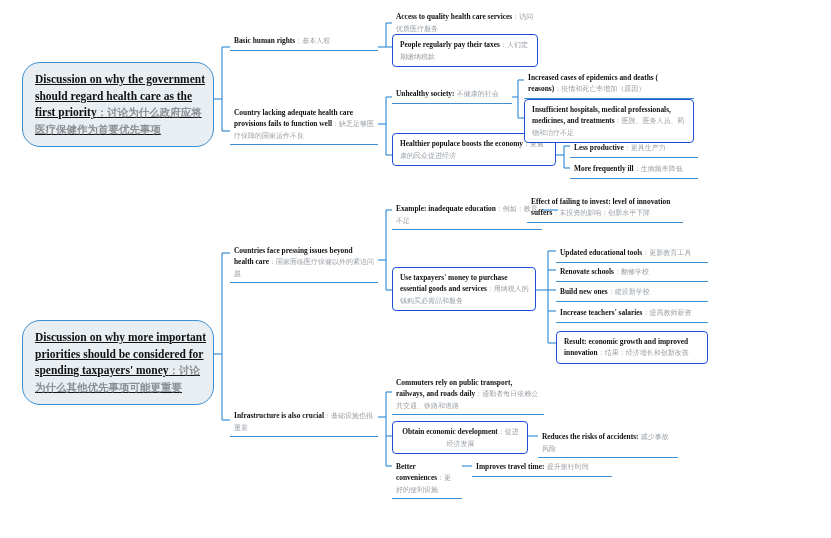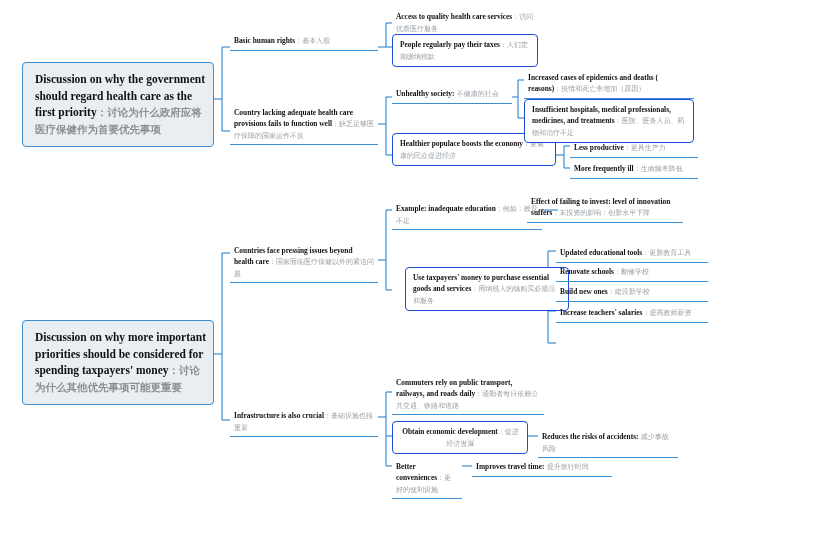--- a/index.html
+++ b/index.html
@@ -12,26 +12,27 @@
   }
   #canvas{position:absolute;left:0;top:0;width:831px;height:538px;}
   svg#links{position:absolute;left:0;top:0;width:831px;height:538px;pointer-events:none;}
 
   .node{position:absolute;box-sizing:border-box;}
 
   
   .root{
     background:#e8eef2;
     border:1.5px solid #3b8fd4;
-    border-radius:4px;
+    border-radius:18px;
     padding:8px 6px 8px 12px;
     font-size:11.5px;
     line-height:1.45;
     color:#111;
     font-weight:bold;
+    text-decoration:underline;
   }
   .root .cn{color:#8a8f94;font-weight:bold;font-family:"DejaVu Sans",sans-serif;font-size:10.5px;}
 
   
   .plain{
     font-size:7.4px;
     line-height:1.5;
     color:#111;
     font-weight:bold;
     padding:2px 4px 3px 4px;
@@ -173,21 +174,21 @@
   </div>
 
   <div class="node plain" style="left:230px;top:408px;width:148px;">
     <span class="en">Infrastructure is also crucial</span><span class="cn">：</span><span class="cn">基础设施也很重要</span>
   </div>
 
   <div class="node plain" style="left:392px;top:201px;width:150px;">
     <span class="en">Example: inadequate education</span><span class="cn">：</span><span class="cn">例如：教育不足</span>
   </div>
 
-  <div class="node boxed" style="left:392px;top:267px;width:164px;margin-left:13px;">
+  <div class="node boxed" style="left:392px;top:267px;width:144px;">
     <span class="en">Use taxpayers' money to purchase essential goods and services</span><span class="cn">：</span><span class="cn">用纳税人的钱购买必需品和服务</span>
   </div>
 
   <div class="node plain" style="left:527px;top:194px;width:156px;">
     <span class="en">Effect of failing to invest: level of innovation suffers</span><span class="cn">：</span><span class="cn">未投资的影响：创新水平下降</span>
   </div>
 
   <div class="node plain" style="left:556px;top:245px;width:152px;">
     <span class="en">Updated educational tools</span><span class="cn">：</span><span class="cn">更新教育工具</span>
   </div>
@@ -197,20 +198,23 @@
   </div>
 
   <div class="node plain" style="left:556px;top:284px;width:152px;">
     <span class="en">Build new ones</span><span class="cn">：</span><span class="cn">建设新学校</span>
   </div>
 
   <div class="node plain" style="left:556px;top:305px;width:152px;">
     <span class="en">Increase teachers' salaries</span><span class="cn">：</span><span class="cn">提高教师薪资</span>
   </div>
 
+  <div class="node boxed" style="left:556px;top:331px;width:152px;">
+    <span class="en">Result: economic growth and improved innovation</span><span class="cn">：</span><span class="cn">结果：经济增长和创新改善</span>
+  </div>
 
   <div class="node plain" style="left:392px;top:375px;width:152px;">
     <span class="en">Commuters rely on public transport, railways, and roads daily</span><span class="cn">：</span><span class="cn">通勤者每日依赖公共交通、铁路和道路</span>
   </div>
 
   <div class="node boxed" style="left:392px;top:421px;width:136px;text-align:center;">
     <span class="en">Obtain economic development</span><span class="cn">：</span><span class="cn">促进经济发展</span>
   </div>
 
   <div class="node plain" style="left:392px;top:459px;width:70px;">

